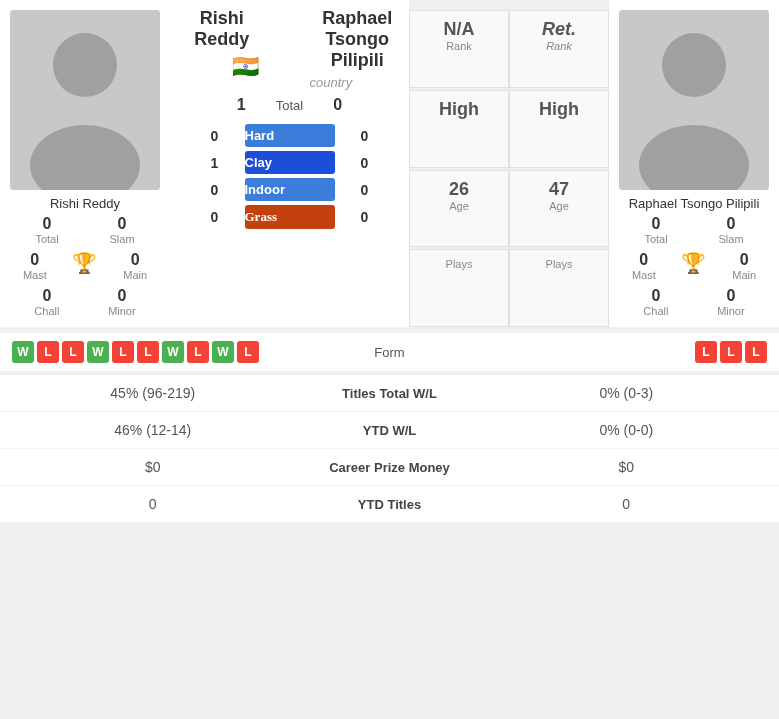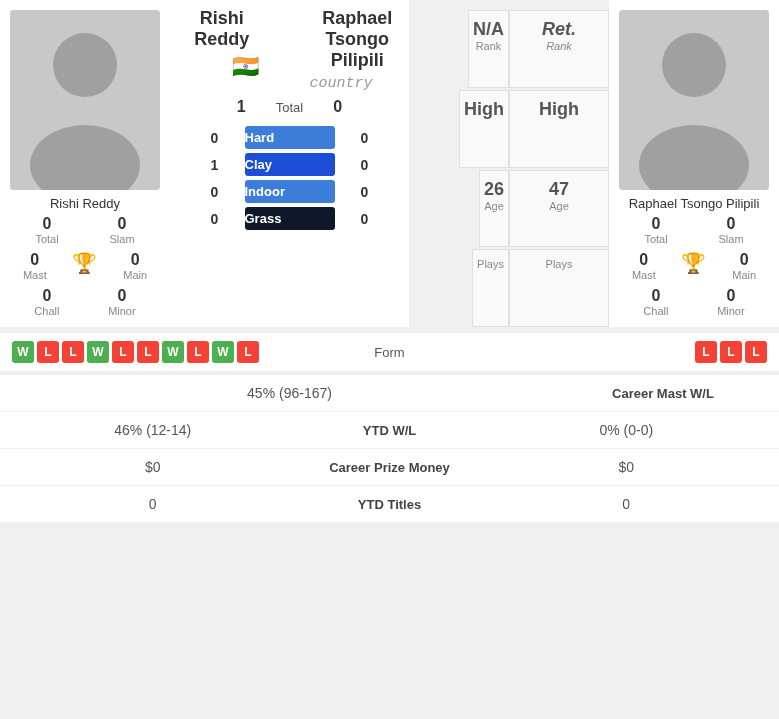--- a/index.html
+++ b/index.html
@@ -78,21 +78,21 @@
       padding: 4px 0;
       border-radius: 3px;
       color: #fff;
       font-size: 13px;
       font-weight: bold;
     }
 
     .surface-hard { background: #3b7dd8; }
     .surface-clay { background: #1d4ed8; }
     .surface-indoor { background: #3b7dd8; }
-    .surface-grass { background: #0f172a; }
+    .surface-grass { background: #c2410c; font-family: Liberation Serif, serif; }
 
     
     .form-section {
       background: #fff;
       margin-top: 6px;
       display: flex;
       align-items: center;
       padding: 8px 12px;
       gap: 0;
     }
@@ -214,24 +214,23 @@
 
     .vs-total-area {
       display: flex;
       align-items: center;
       justify-content: center;
       gap: 30px;
       padding: 6px 0;
     }
 
     .country-flag-placeholder {
-      font-size: 15px;
+      font-size: 13px;
       color: #999;
       font-style: italic;
-      font-family: Liberation Mono, monospace;
     }
 
     .info-box {
       flex: 1;
       border: 1px solid #e0e0e0;
       background: #f9f9f9;
       padding: 8px 4px;
       text-align: center;
     }
 
@@ -378,21 +377,21 @@
           <span class="surface-count">0</span>
         </div>
         <div class="surface-row">
           <span class="surface-count">0</span>
           <span class="surface-badge surface-grass">Grass</span>
           <span class="surface-count">0</span>
         </div>
       </div>
     </div>
 
-    <div style="display:flex; flex-direction:column; justify-content:flex-start; margin-top:10px; width:100px; flex-shrink:0;align-items:flex-end;">
+    <div style="display:flex; flex-direction:column; justify-content:flex-start; margin-top:10px; width:100px; flex-shrink:0;">
       <div class="info-box" style="margin-bottom:2px;">
         <div class="info-box-val">N/A</div>
         <div class="info-box-label">Rank</div>
       </div>
       <div class="info-box" style="margin-bottom:2px;">
         <div class="info-box-val">High</div>
       </div>
       <div class="info-box" style="margin-bottom:2px;">
         <div class="info-box-val">26</div>
         <div class="info-box-label">Age</div>
@@ -486,22 +485,23 @@
     <div class="form-label">Form</div>
     <div class="form-badges-right" id="right-form-container">
         <span class="form-badge form-l">L</span>
         <span class="form-badge form-l">L</span>
         <span class="form-badge form-l">L</span>
       </div>
   </div>
 
   <div class="stats-rows" id="career-stats-container">
       <div class="stats-row">
-        <div class="stats-row-left">45% (96-167)</div>
-        <div class="stats-row-label">Career Mast W/L</div>
+        <div class="stats-row-left">45% (96-219)</div>
+        <div class="stats-row-label">Titles Total W/L</div>
+        <div class="stats-row-right">0% (0-3)</div>
       </div>
       <div class="stats-row">
         <div class="stats-row-left">46% (12-14)</div>
         <div class="stats-row-label">YTD W/L</div>
         <div class="stats-row-right">0% (0-0)</div>
       </div>
       <div class="stats-row">
         <div class="stats-row-left">$0</div>
         <div class="stats-row-label">Career Prize Money</div>
         <div class="stats-row-right">$0</div>

